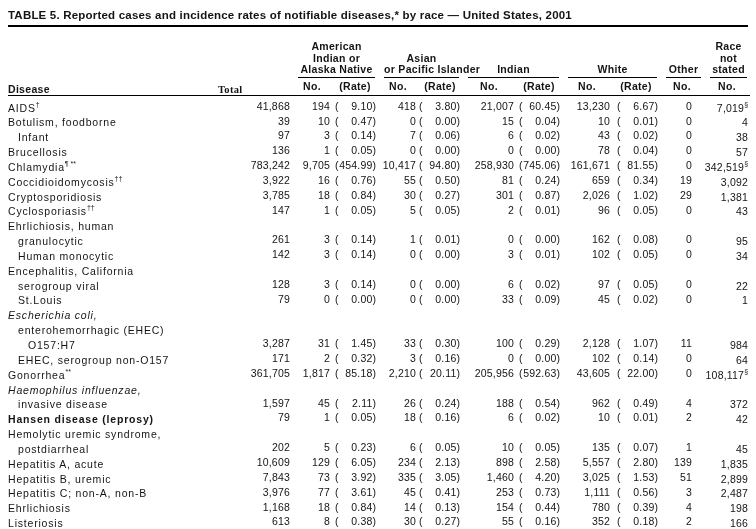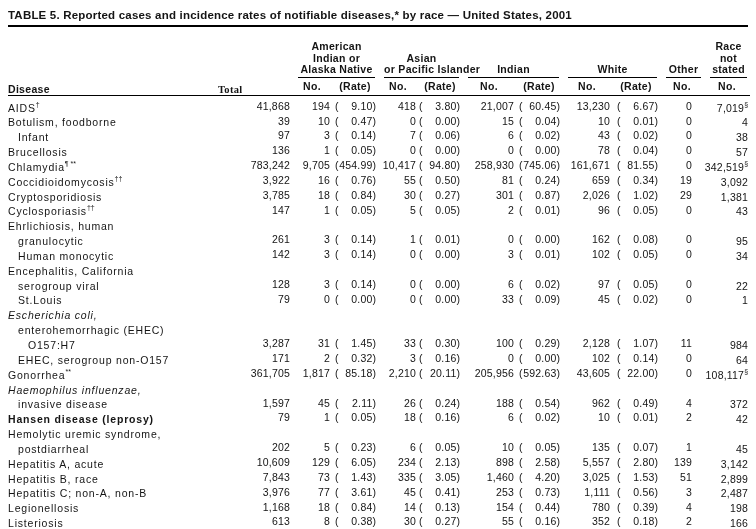--- a/index.html
+++ b/index.html
@@ -456,27 +456,27 @@
     <td class="c-num"><span class="cv">10,609</span></td>
     <td class="c-num"><span class="cv">129</span></td>
     <td class="c-rate"><span class="rw"><span class="op">(</span><span class="rv">6.05</span><span class="cp">)</span></span></td>
     <td class="c-num"><span class="cv">234</span></td>
     <td class="c-rate"><span class="rw"><span class="op">(</span><span class="rv">2.13</span><span class="cp">)</span></span></td>
     <td class="c-num"><span class="cv">898</span></td>
     <td class="c-rate"><span class="rw"><span class="op">(</span><span class="rv">2.58</span><span class="cp">)</span></span></td>
     <td class="c-num"><span class="cv">5,557</span></td>
     <td class="c-rate"><span class="rw"><span class="op">(</span><span class="rv">2.80</span><span class="cp">)</span></span></td>
     <td class="c-oth"><span class="cv ov">139</span></td>
-    <td class="c-ns"><span class="nsv">3,142</span><sup class="nssup"></sup></td>
-  </tr>
-        <tr>
-    <td class="c-disease" style="padding-left: 0px;"><span>Hepatitis B, race</span><sup></sup></td>
+    <td class="c-ns"><span class="nsv">1,835</span><sup class="nssup"></sup></td>
+  </tr>
+        <tr>
+    <td class="c-disease" style="padding-left: 0px;"><span>Hepatitis B, uremic</span><sup></sup></td>
     <td class="c-num"><span class="cv">7,843</span></td>
     <td class="c-num"><span class="cv">73</span></td>
-    <td class="c-rate"><span class="rw"><span class="op">(</span><span class="rv">1.43</span><span class="cp">)</span></span></td>
+    <td class="c-rate"><span class="rw"><span class="op">(</span><span class="rv">3.92</span><span class="cp">)</span></span></td>
     <td class="c-num"><span class="cv">335</span></td>
     <td class="c-rate"><span class="rw"><span class="op">(</span><span class="rv">3.05</span><span class="cp">)</span></span></td>
     <td class="c-num"><span class="cv">1,460</span></td>
     <td class="c-rate"><span class="rw"><span class="op">(</span><span class="rv">4.20</span><span class="cp">)</span></span></td>
     <td class="c-num"><span class="cv">3,025</span></td>
     <td class="c-rate"><span class="rw"><span class="op">(</span><span class="rv">1.53</span><span class="cp">)</span></span></td>
     <td class="c-oth"><span class="cv ov">51</span></td>
     <td class="c-ns"><span class="nsv">2,899</span><sup class="nssup"></sup></td>
   </tr>
         <tr>
@@ -487,21 +487,21 @@
     <td class="c-num"><span class="cv">45</span></td>
     <td class="c-rate"><span class="rw"><span class="op">(</span><span class="rv">0.41</span><span class="cp">)</span></span></td>
     <td class="c-num"><span class="cv">253</span></td>
     <td class="c-rate"><span class="rw"><span class="op">(</span><span class="rv">0.73</span><span class="cp">)</span></span></td>
     <td class="c-num"><span class="cv">1,111</span></td>
     <td class="c-rate"><span class="rw"><span class="op">(</span><span class="rv">0.56</span><span class="cp">)</span></span></td>
     <td class="c-oth"><span class="cv ov">3</span></td>
     <td class="c-ns"><span class="nsv">2,487</span><sup class="nssup"></sup></td>
   </tr>
         <tr>
-    <td class="c-disease" style="padding-left: 0px;"><span>Legionellosis</span><sup></sup></td>
+    <td class="c-disease" style="padding-left: 0px;"><span>Ehrlichiosis</span><sup></sup></td>
     <td class="c-num"><span class="cv">1,168</span></td>
     <td class="c-num"><span class="cv">18</span></td>
     <td class="c-rate"><span class="rw"><span class="op">(</span><span class="rv">0.84</span><span class="cp">)</span></span></td>
     <td class="c-num"><span class="cv">14</span></td>
     <td class="c-rate"><span class="rw"><span class="op">(</span><span class="rv">0.13</span><span class="cp">)</span></span></td>
     <td class="c-num"><span class="cv">154</span></td>
     <td class="c-rate"><span class="rw"><span class="op">(</span><span class="rv">0.44</span><span class="cp">)</span></span></td>
     <td class="c-num"><span class="cv">780</span></td>
     <td class="c-rate"><span class="rw"><span class="op">(</span><span class="rv">0.39</span><span class="cp">)</span></span></td>
     <td class="c-oth"><span class="cv ov">4</span></td>

